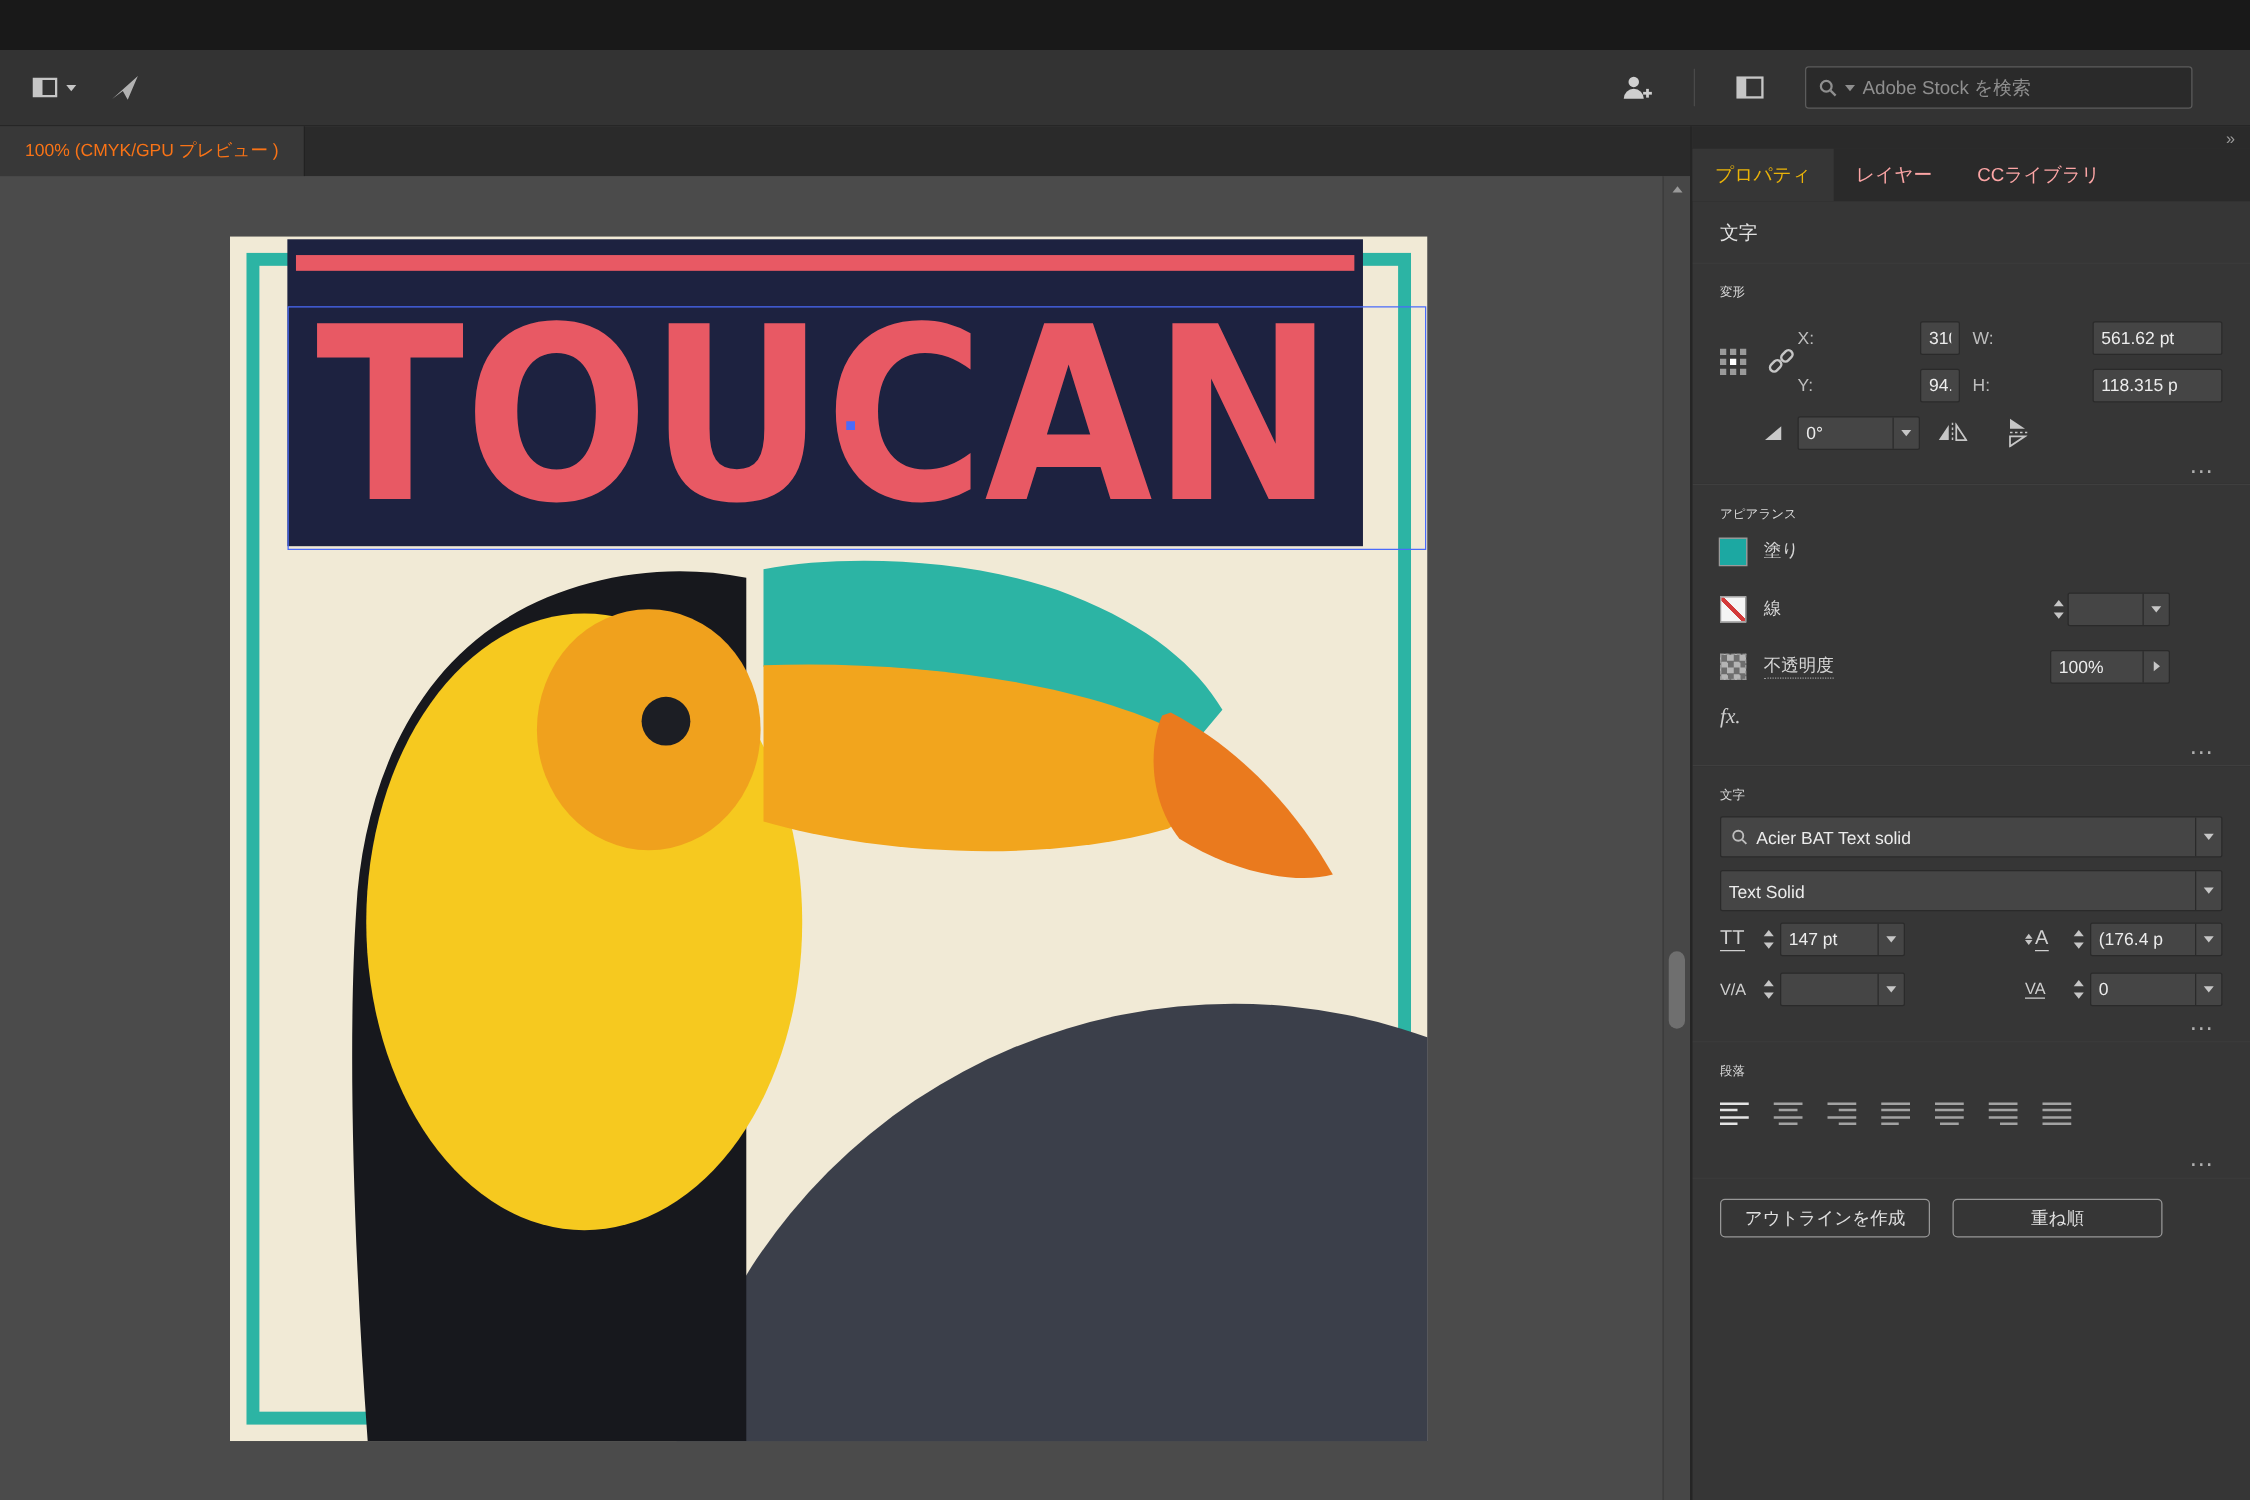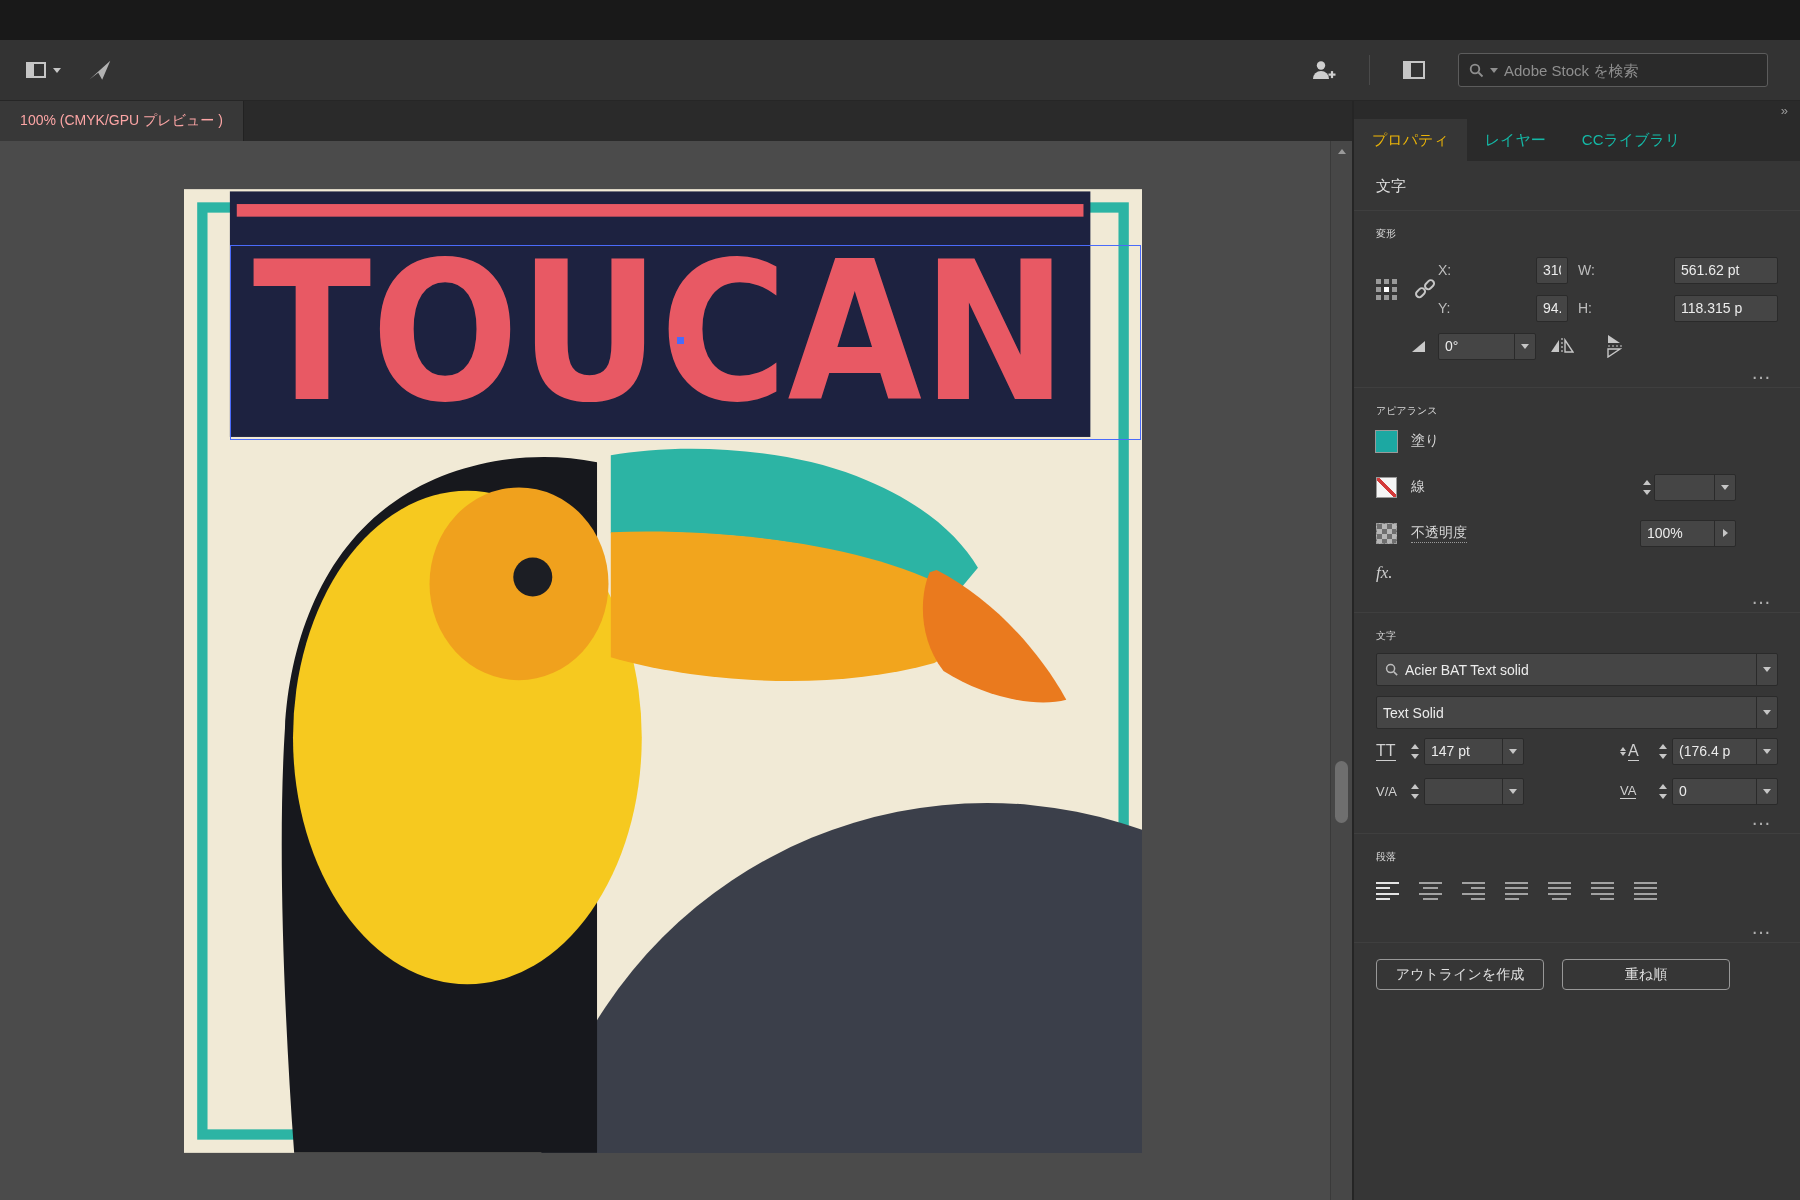--- a/index.html
+++ b/index.html
@@ -7,46 +7,46 @@
   body { position:relative; background:#4b4b4b; font-family:"Liberation Sans", sans-serif; color:#d8d8d8; }
 
   
   .titlebar { position:absolute; left:0; top:0; width:1800px; height:40px; background:#191919; }
   .appbar { position:absolute; left:0; top:40px; width:1800px; height:61px; background:#333333; border-bottom:1px solid #262626; display:flex; align-items:center; }
   .appbar-left { display:flex; align-items:center; gap:26px; padding-left:26px; }
   .ws-switch { display:flex; align-items:center; gap:7px; cursor:default; }
   .caret-dn { width:0; height:0; border-left:4px solid transparent; border-right:4px solid transparent; border-top:5px solid #c6c6c6; }
   .caret-up { width:0; height:0; border-left:4px solid transparent; border-right:4px solid transparent; border-bottom:5px solid #c6c6c6; }
   .caret-rt { width:0; height:0; border-top:4px solid transparent; border-bottom:4px solid transparent; border-left:5px solid #c6c6c6; }
-  .appbar-right { margin-left:auto; display:flex; align-items:center; gap:33px; padding-right:32px; }
+  .appbar-right { margin-left:auto; display:flex; align-items:center; gap:33px; padding-right:46px; }
   .vsep { width:1px; height:30px; background:#4a4a4a; }
   .searchbox { width:310px; height:34px; background:#2a2a2a; border:1px solid #5c5c5c; border-radius:3px; display:flex; align-items:center; padding:0 10px; gap:6px; }
   .searchbox input { flex:1; background:transparent; border:none; outline:none; color:#cfcfcf; font-size:15px; font-family:"Liberation Sans",sans-serif; }
   .searchbox input::placeholder { color:#8f8f8f; }
 
   
   .tabstrip { position:absolute; left:0; top:101px; width:1352px; height:40px; background:#2a2a2a; }
-  .doctab { position:absolute; left:0; top:0; width:244px; height:40px; background:#383838; border-right:1px solid #222; color:#fca5a5; font-size:14px; display:flex; align-items:center; justify-content:center; white-space:nowrap; overflow:hidden; }
+  .doctab { position:absolute; left:0; top:0; width:244px; height:40px; background:#383838; border-right:1px solid #222; color:#f97316; font-size:14px; display:flex; align-items:center; justify-content:center; white-space:nowrap; overflow:hidden; }
 
   
   .canvas { position:absolute; left:0; top:141px; width:1330px; height:1059px; background:#4b4b4b; }
   .poster { position:absolute; left:184px; top:48px; width:958px; height:964px; }
   .selection-box { position:absolute; left:230px; top:104px; width:911px; height:195px; border:1px solid #4a6bfa; pointer-events:none; }
   .anchor-dot { position:absolute; left:677px; top:196px; width:7px; height:7px; background:#4a6bfa; }
 
   
   .vscroll { position:absolute; left:1330px; top:141px; width:22px; height:1059px; background:#474747; border-left:1px solid #3a3a3a; }
   .vscroll .arrow { position:absolute; left:0; top:8px; width:22px; display:flex; justify-content:center; }
   .vscroll .thumb { position:absolute; left:4px; top:620px; width:13px; height:62px; background:#6f6f6f; border-radius:7px; }
 
   
   .panel { position:absolute; left:1352px; top:101px; width:448px; height:1099px; background:#363636; border-left:2px solid #252525; }
   .panel-ministrip { height:18px; background:#2a2a2a; display:flex; justify-content:flex-end; align-items:center; padding-right:12px; color:#9a9a9a; font-size:13px; line-height:1; }
   .panel-tabs { height:42px; background:#2a2a2a; display:flex; align-items:stretch; }
-  .ptab { padding:0 18px; display:flex; align-items:center; font-size:15px; color:#14b8a6; cursor:default; }
+  .ptab { padding:0 18px; display:flex; align-items:center; font-size:15px; color:#fca5a5; cursor:default; }
   .ptab.active { background:#363636; color:#eab308; }
   .panel-body { position:absolute; top:60px; left:0; right:0; bottom:0; overflow:hidden; }
   .px { padding-left:22px; padding-right:22px; }
   .obj-type { font-size:15px; color:#e2e2e2; padding-top:16px; padding-bottom:14px; }
   .hr { height:1px; background:#2a2a2a; border-bottom:1px solid #3f3f3f; }
   .sec-h { font-size:10px; color:#dadada; padding-top:16px; }
   .more-row { text-align:right; padding-right:28px; color:#b0b0b0; font-size:20px; line-height:14px; letter-spacing:1px; height:22px; cursor:default; }
 
   
   .field, .combo { height:27px; background:#454545; border:1px solid #2a2a2a; border-radius:2px; }

